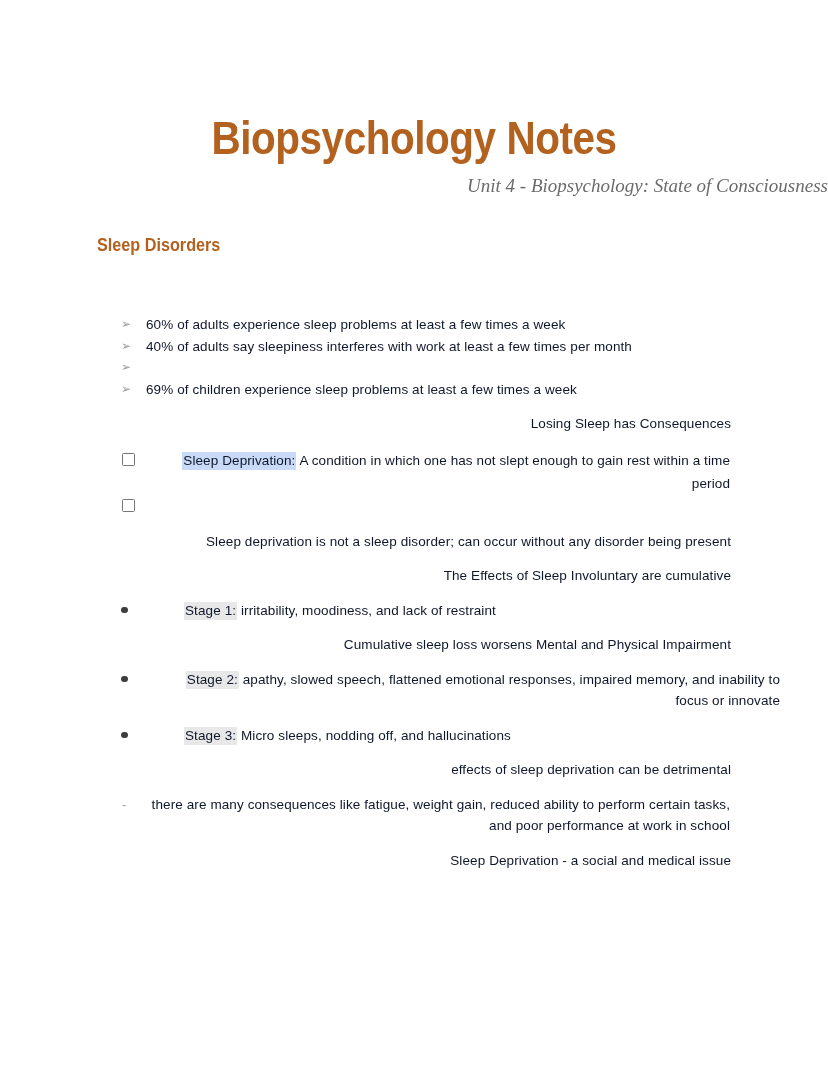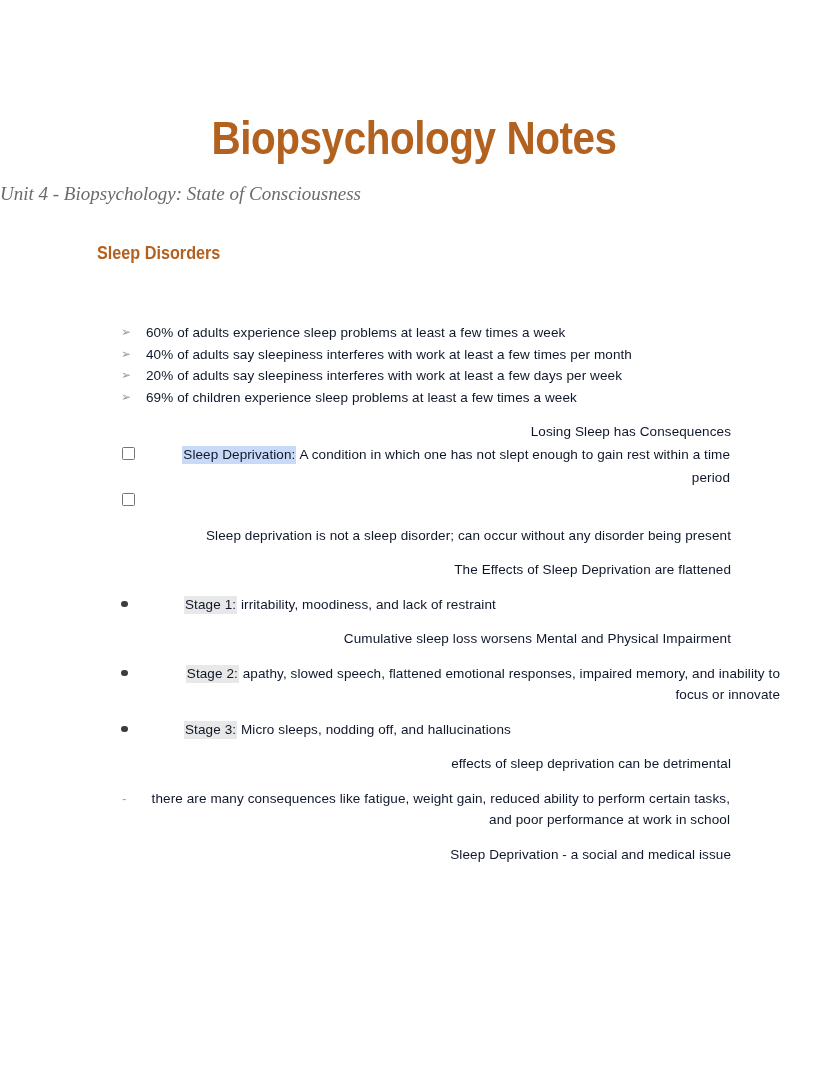--- a/index.html
+++ b/index.html
@@ -17,22 +17,22 @@
     text-align:center;
     font-size:47px;
     font-weight:700;
     letter-spacing:-0.5px;
     color:#b3611f;
     transform:scaleX(0.86);
     transform-origin:50% 0;
     line-height:56px;
   }
   .doc-subtitle{
-    margin-top:16px;
-    text-align:left;
+    margin-top:8px;
+    text-align:right;
     font-family:"Liberation Serif",serif;
     font-style:italic;
     font-size:19px;
     color:#6b6b6b;
     line-height:24px;
   }
   
   .section-heading{
     margin:36px 0 0 97px;
     font-size:18px;
@@ -49,21 +49,21 @@
   ul{list-style:none;margin:0;padding:0;}
   .stats-list{margin-top:58px;}
   .stats-list li{
     display:flex;align-items:flex-start;
     padding-left:121px;padding-right:98px;
   }
   .arrow-glyph{
     flex:0 0 25px;
     font-size:12px;line-height:21.5px;color:#9a9a9a;
   }
-  .checkbox-list{}
+  .checkbox-list{margin-top:14px;}
   .checkbox-list li{
     display:flex;align-items:flex-start;
     padding-left:122px;padding-right:98px;
     line-height:23px;min-height:23px;
   }
   .checkbox{
     flex:0 0 auto;
     width:11px;height:11px;
     border:1.5px solid #757575;
     border-radius:1.5px;
@@ -112,21 +112,20 @@
     <li>
       <span class="arrow-glyph">➢</span>
       <span class="body-text">60% of adults experience sleep problems at least a few times a week</span>
     </li>
     <li>
       <span class="arrow-glyph">➢</span>
       <span class="body-text">40% of adults say sleepiness interferes with work at least a few times per month</span>
     </li>
     <li>
       <span class="arrow-glyph">➢</span>
-      <span class="body-text">20% of adults say sleepiness interferes with work at least a few days per week</span>
     </li>
     <li>
       <span class="arrow-glyph">➢</span>
       <span class="body-text">69% of children experience sleep problems at least a few times a week</span>
     </li>
   </ul>
 
   <p class="para body-text">Losing Sleep has Consequences</p>
 
   <ul class="checkbox-list">
@@ -134,21 +133,21 @@
       <span class="checkbox"></span>
       <span class="body-text def-text"><span class="hl-blue">Sleep Deprivation:</span> <span>A condition in which one has not slept enough to gain rest within a time period</span></span>
     </li>
     <li>
       <span class="checkbox"></span>
     </li>
   </ul>
 
   <p class="para body-text">Sleep deprivation is not a sleep disorder; can occur without any disorder being present</p>
 
-  <p class="para body-text">The Effects of Sleep Deprivation are flattened</p>
+  <p class="para body-text">The Effects of Sleep Involuntary are cumulative</p>
 
   <ul class="dot-list">
     <li>
       <span class="dot-glyph"></span>
       <span class="body-text def-text"><span class="hl-gray">Stage 1:</span> <span>irritability, moodiness, and lack of restraint</span></span>
     </li>
   </ul>
 
   <p class="para body-text">Cumulative sleep loss worsens Mental and Physical Impairment</p>
 

